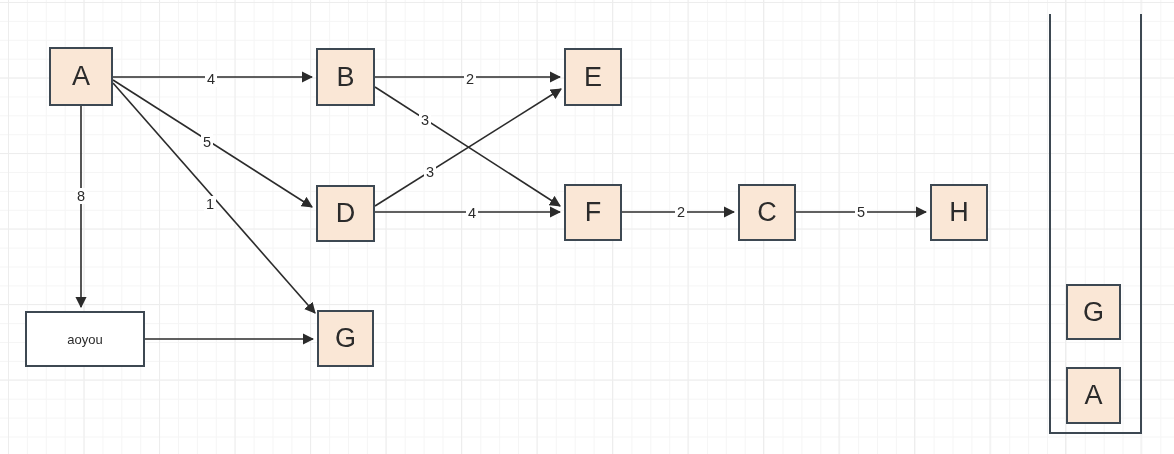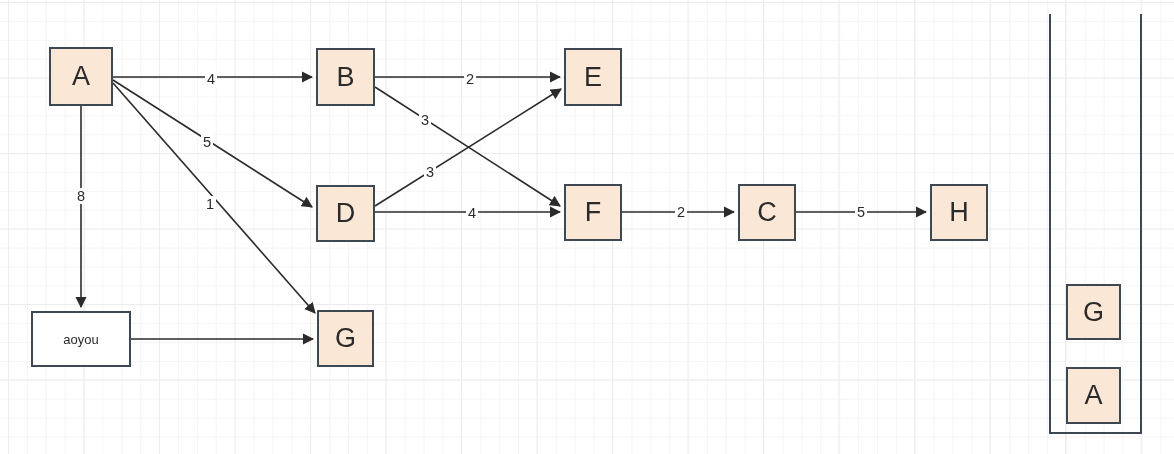--- a/index.html
+++ b/index.html
@@ -113,21 +113,21 @@
       </div>
       <div class="node" style="left: 738px; top: 184px; width: 58px; height: 57px;">
         <span>C</span>
       </div>
       <div class="node" style="left: 930px; top: 184px; width: 58px; height: 57px;">
         <span>H</span>
       </div>
       <div class="node" style="left: 317px; top: 310px; width: 57px; height: 57px;">
         <span>G</span>
       </div>
-      <div class="node plain" style="left: 31px; top: 311px; width: 100px; height: 56px;">
+      <div class="node plain" style="left: 25px; top: 311px; width: 120px; height: 56px;">
         <span>aoyou</span>
       </div>
     </div>
   <div id="labels-layer">
       <div class="edge-label" style="left: 204.961px; top: 70.75px;">4</div>
       <div class="edge-label" style="left: 200.961px; top: 133.75px;">5</div>
       <div class="edge-label" style="left: 203.961px; top: 195.75px;">1</div>
       <div class="edge-label" style="left: 74.9609px; top: 187.75px;">8</div>
       <div class="edge-label" style="left: 463.961px; top: 70.75px;">2</div>
       <div class="edge-label" style="left: 418.961px; top: 111.75px;">3</div>

